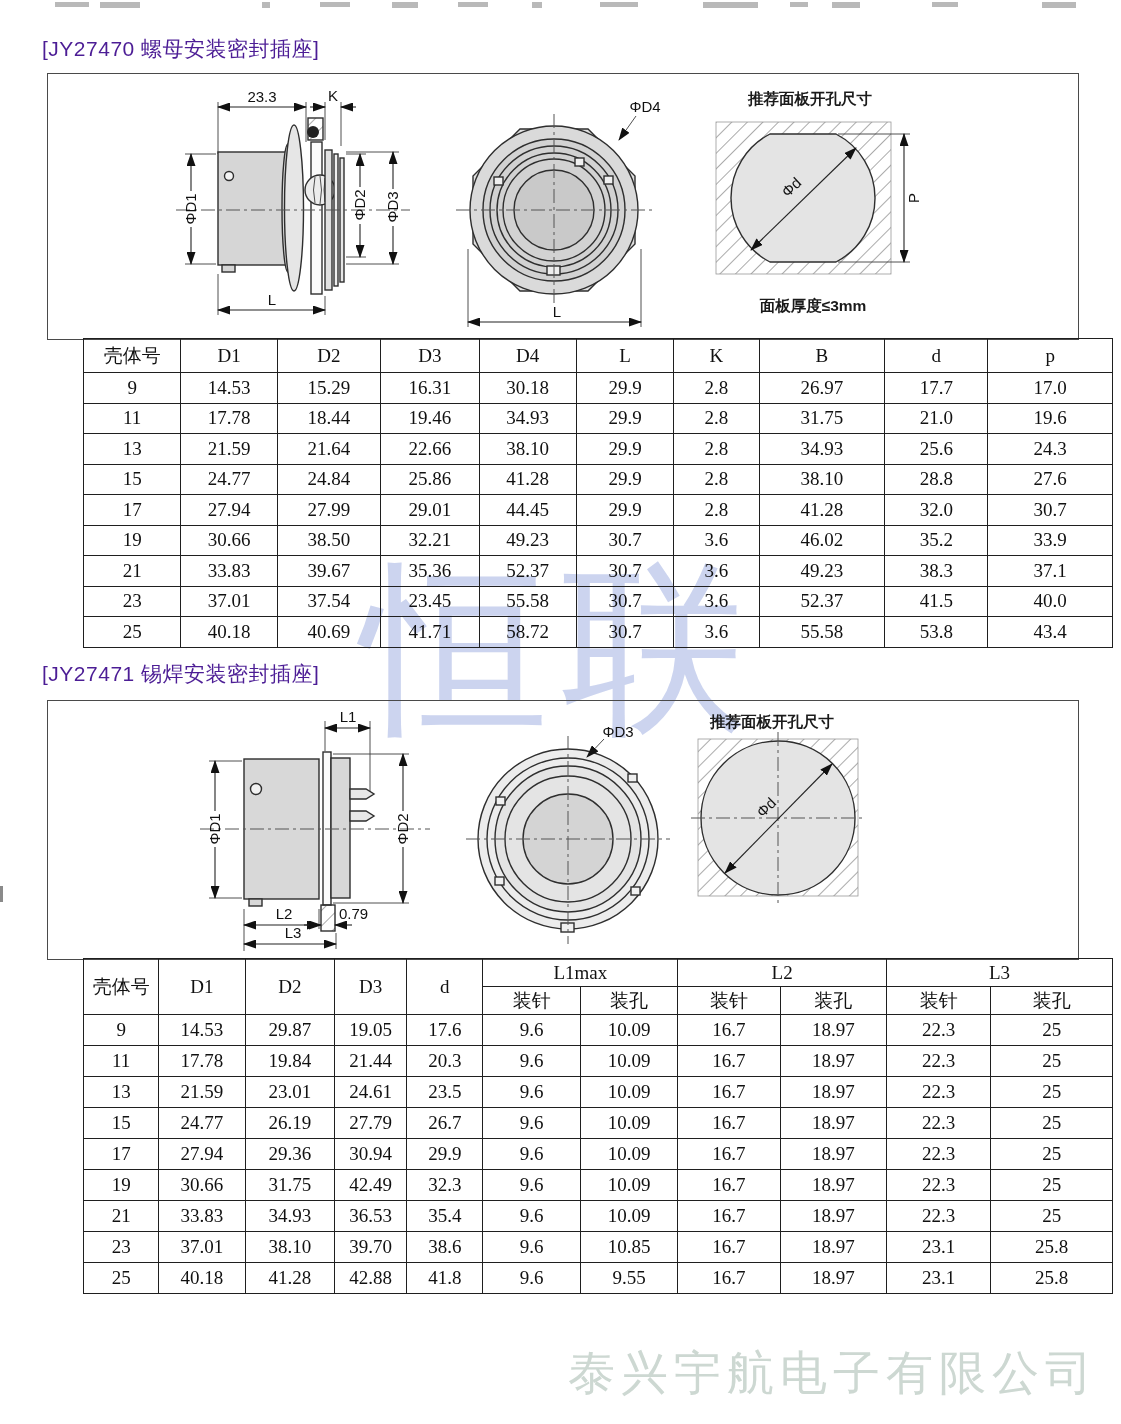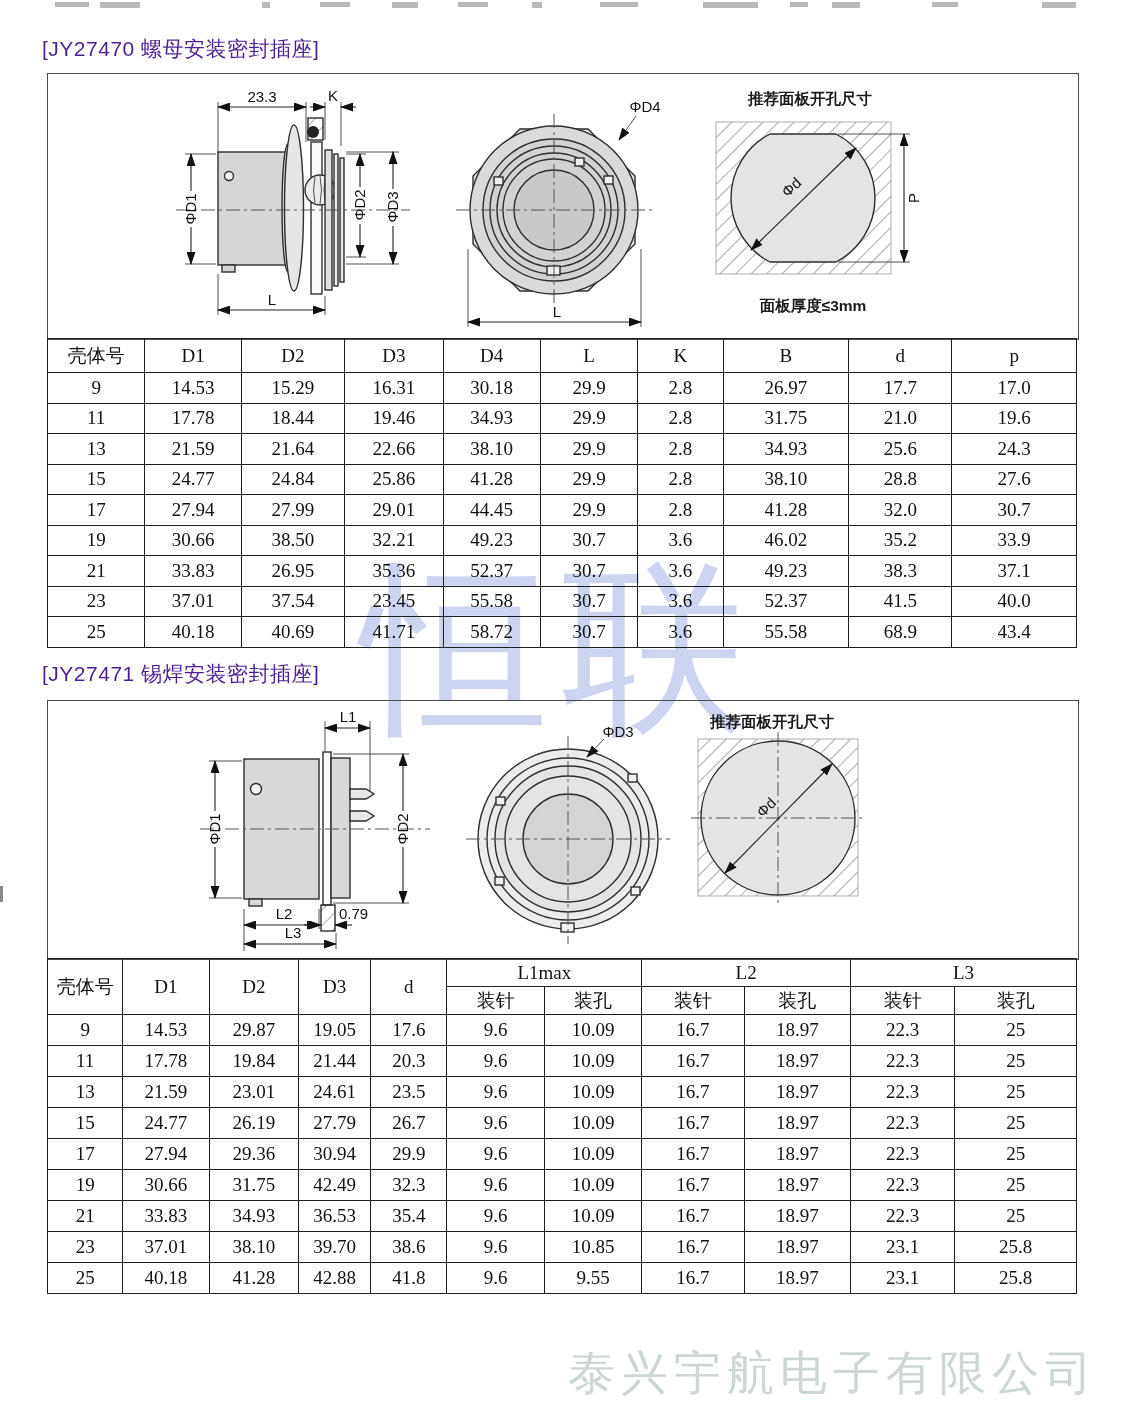--- a/index.html
+++ b/index.html
@@ -14,21 +14,21 @@
     font-weight:normal; font-size:186px; letter-spacing:14px; line-height:1;
     color:rgba(134,152,216,0.42); white-space:nowrap;
   }
   .sec-title {
     position:absolute; z-index:1;
     font-family:"Liberation Sans","DejaVu Sans",sans-serif;
     font-size:21px; color:#4c1d95; letter-spacing:0.5px; white-space:nowrap;
   }
   .draw-box { position:absolute; z-index:1; border:1.6px solid #4a4a4a; background:transparent; }
   .draw-box svg { display:block; }
-  table { position:absolute; z-index:1; border-collapse:collapse; table-layout:fixed; background:transparent; }
+  table { position:absolute; z-index:1; border-collapse:collapse; table-layout:fixed; background:transparent;margin-left:36px; }
   th,td {
     border:1.6px solid #1f1f1f; text-align:center; vertical-align:middle;
     font-family:"Liberation Serif","DejaVu Serif",serif; font-size:19px;
     font-weight:normal; color:#111; padding:0; overflow:hidden; white-space:nowrap;
   }
   #table1 { left:47px; top:338px; width:1030px; }
   #table1 th { height:33px; }
   #table1 td { height:29.5px; }
   #table2 { left:47px; top:958px; width:1030px; }
   #table2 th { height:27px; }
@@ -281,21 +281,21 @@
         <td>49.23</td>
         <td>30.7</td>
         <td>3.6</td>
         <td>46.02</td>
         <td>35.2</td>
         <td>33.9</td>
       </tr>
       <tr>
         <td>21</td>
         <td>33.83</td>
-        <td>26.95</td>
+        <td>39.67</td>
         <td>35.36</td>
         <td>52.37</td>
         <td>30.7</td>
         <td>3.6</td>
         <td>49.23</td>
         <td>38.3</td>
         <td>37.1</td>
       </tr>
       <tr>
         <td>23</td>
@@ -311,21 +311,21 @@
       </tr>
       <tr>
         <td>25</td>
         <td>40.18</td>
         <td>40.69</td>
         <td>41.71</td>
         <td>58.72</td>
         <td>30.7</td>
         <td>3.6</td>
         <td>55.58</td>
-        <td>68.9</td>
+        <td>53.8</td>
         <td>43.4</td>
       </tr>
     </tbody>
 </table>
 
 <div class="sec-title" style="left:42px;top:660px">[JY27471 锡焊安装密封插座]</div>
 
 <div class="draw-box" style="left:47px;top:700px;width:1030px;height:258px">
 <svg width="1030" height="258" viewBox="0 0 1030 258">
   <defs>

